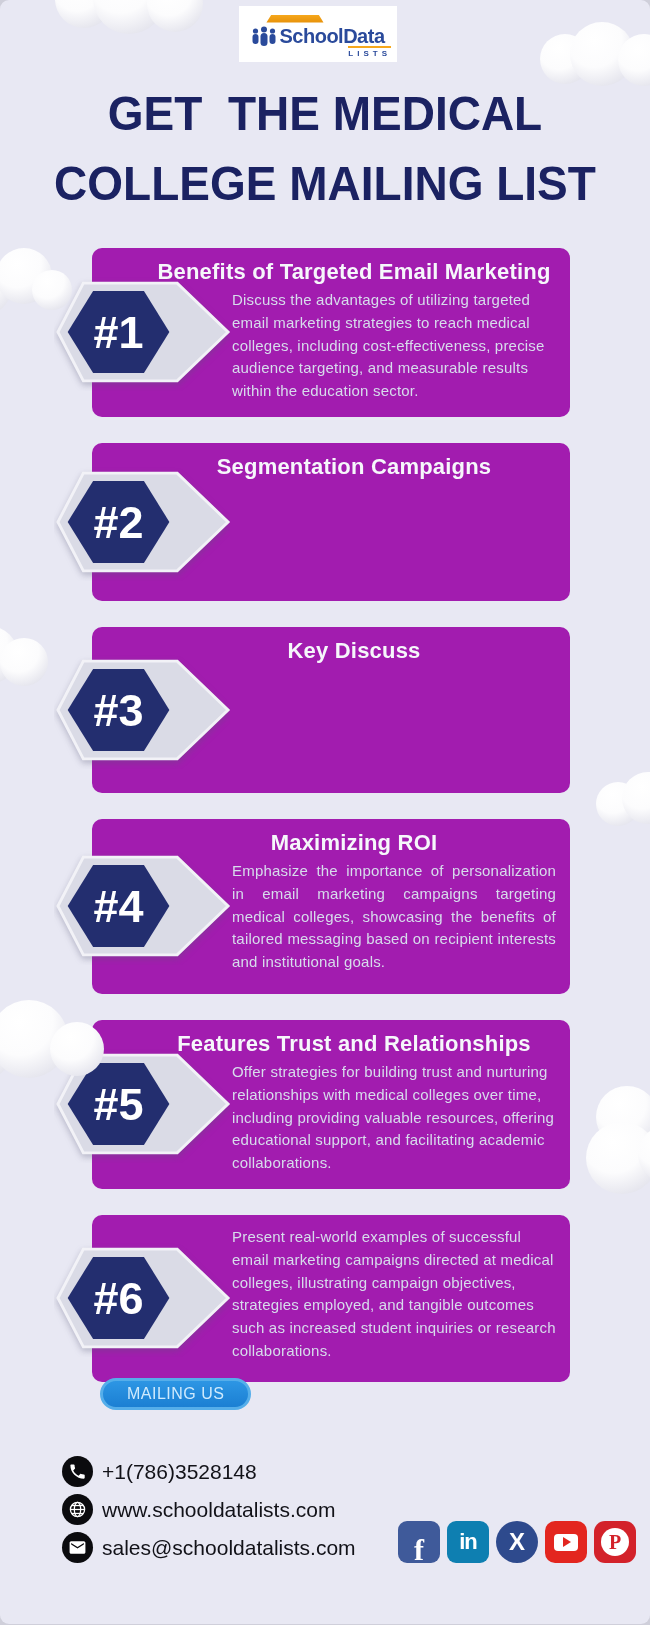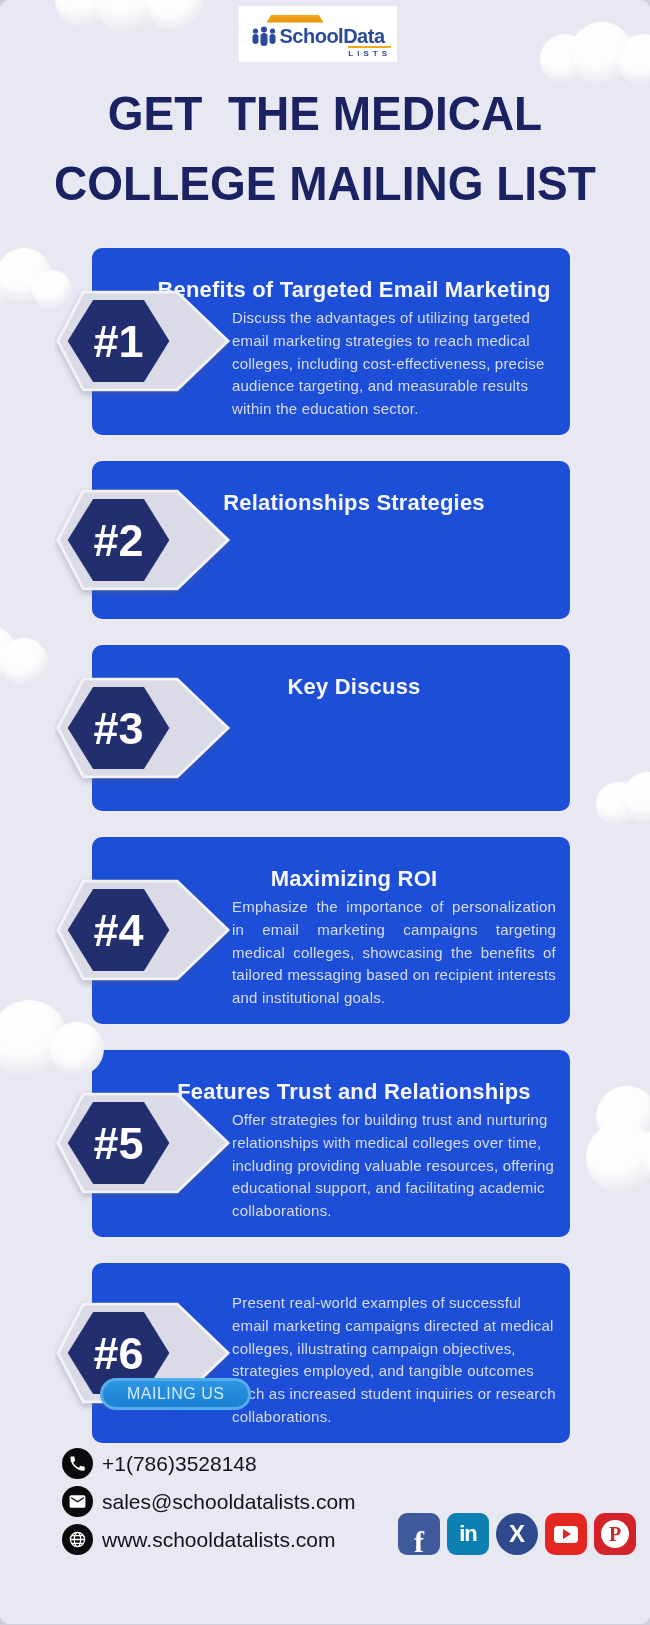--- a/index.html
+++ b/index.html
@@ -22,41 +22,41 @@
     border-top:2px solid #f6a81c;padding-top:1px;}
 
   
   .title{position:absolute;top:82px;left:0;width:650px;margin:0;text-align:center;z-index:3;
     color:#1b2262;font-size:46px;line-height:1.45;font-weight:800;letter-spacing:0px;white-space:pre-wrap;
     transform:scaleY(1.04);}
 
   
   .sections{position:absolute;top:248px;left:0;width:650px;z-index:2;}
   .row{position:relative;margin:0 80px 26px 92px;}
-  .card{background:#1d4ed8;border-radius:10px;padding:27px 14px 14px 14px;box-sizing:border-box;min-height:156px;}
+  .card{background:#a21caf;border-radius:10px;padding:9px 14px 14px 14px;box-sizing:border-box;min-height:156px;}
   .card h2{margin:2px 0 4px 46px;text-align:center;color:#f6f7fb;font-size:22px;font-weight:700;letter-spacing:0.2px;}
   .card p{margin:2px 0 0 126px;color:#d7dcec;font-size:15px;line-height:1.52;letter-spacing:0.2px;}
   .card p.justify{text-align:justify;}
   .hl{color:#c3df2b;font-weight:bold;}
   .s1 .card{min-height:162px}.s2 .card{min-height:158px}.s3 .card{min-height:166px}
   .s4 .card{min-height:175px}.s5 .card{min-height:150px}.s6 .card{min-height:167px}
 
   .badge{position:absolute;left:-38px;top:50%;transform:translateY(-50%);width:176px;height:118px;z-index:3;}
   .badge svg{width:100%;height:100%;display:block;}
   .badge .arrow{fill:#dadbe6;stroke:#f2f2f7;stroke-width:3;filter:drop-shadow(0 3px 3px rgba(90,90,120,.35));}
   .badge .hex{fill:#232e6f;}
   .badge text{fill:#ffffff;font-family:"Liberation Sans",sans-serif;font-weight:bold;font-size:46px;}
 
   
   .footer{position:absolute;left:0;top:1378px;width:650px;z-index:2;}
   .contact-btn{display:block;margin-left:100px;background:linear-gradient(#2d96e4,#1b7fd3);
     border:3px solid #55aeea;border-radius:17px;color:#cfeafd;font-family:"Liberation Sans",sans-serif;
     font-size:16px;letter-spacing:0.5px;padding:4px 24px;cursor:pointer;}
   .footer-grid{display:flex;justify-content:space-between;align-items:flex-end;margin-top:38px;}
-  .contact-list{margin-left:62px;display:flex;flex-direction:column;gap:7px;}
+  .contact-list{margin-left:62px;display:flex;flex-direction:column;gap:7px;margin-top:8px;}
   .c-item{display:flex;align-items:center;gap:9px;color:#121218;font-size:21px;}
   .c-ico{width:31px;height:31px;border-radius:50%;background:#0b0b0e;display:flex;align-items:center;justify-content:center;flex:0 0 31px;}
   .c-ico svg{width:19px;height:19px;}
   .socials{display:flex;align-items:center;gap:7px;margin-right:14px;}
   .soc{width:42px;height:42px;border-radius:9px;display:flex;align-items:center;justify-content:center;
     color:#ffffff;font-weight:800;cursor:pointer;}
   .soc.fb{background:#3f5a9a;font-size:30px;font-family:"Liberation Serif",serif;align-items:flex-end;line-height:0.9;}
   .soc.li{background:#0e7fb1;font-size:22px;letter-spacing:-1px;}
   .soc.x{background:#2e4a8d;border-radius:50%;font-size:24px;}
   .soc.yt{background:#e3261f;border-radius:10px;}
@@ -145,21 +145,21 @@
 
     <section class="row s2">
       <div class="badge">
         <svg viewBox="0 0 180 120">
           <polygon class="arrow" points="30,10 126,10 178,60 126,110 30,110 4,60"></polygon>
           <polygon class="hex" points="14,60 40,18 92,18 118,60 92,102 40,102"></polygon>
           <text x="66" y="76" text-anchor="middle">#2</text>
         </svg>
       </div>
       <div class="card">
-        <h2>Relationships Strategies</h2>
+        <h2>Segmentation Campaigns</h2>
       </div>
     </section>
 
     <section class="row s3">
       <div class="badge">
         <svg viewBox="0 0 180 120">
           <polygon class="arrow" points="30,10 126,10 178,60 126,110 30,110 4,60"></polygon>
           <polygon class="hex" points="14,60 40,18 92,18 118,60 92,102 40,102"></polygon>
           <text x="66" y="76" text-anchor="middle">#3</text>
         </svg>
@@ -217,41 +217,41 @@
 
     <div class="footer-grid">
       <div class="contact-list">
         <div class="c-item">
           <span class="c-ico">
             <svg viewBox="0 0 24 24">
                 <path fill="#ffffff" d="M6.6 10.8c1.5 2.9 3.8 5.2 6.7 6.7l2.2-2.2c.3-.3.7-.4 1-.2 1.1.4 2.3.6 3.6.6.6 0 1 .4 1 1V20c0 .6-.4 1-1 1C10.8 21 3 13.2 3 4c0-.6.4-1 1-1h3.3c.6 0 1 .4 1 1 0 1.2.2 2.4.6 3.6.1.3 0 .7-.2 1l-2.1 2.2z"></path>
               </svg>
           </span>
           <span>+1(786)3528148</span>
-        </div>
-        <div class="c-item">
-          <span class="c-ico">
-            <svg viewBox="0 0 24 24">
-                <path fill="#ffffff" d="M20 4H4c-1.1 0-2 .9-2 2v12c0 1.1.9 2 2 2h16c1.1 0 2-.9 2-2V6c0-1.1-.9-2-2-2zm0 4.2-8 5-8-5V6.4l8 5 8-5v1.8z"></path>
-              </svg>
-          </span>
-          <span>sales@schooldatalists.com</span>
         </div>
         <div class="c-item">
           <span class="c-ico">
             <svg viewBox="0 0 24 24" fill="none" stroke="#ffffff" stroke-width="1.6">
               <circle cx="12" cy="12" r="9"></circle>
                 <ellipse cx="12" cy="12" rx="4" ry="9"></ellipse>
               <line x1="3" y1="12" x2="21" y2="12"></line>
                 <line x1="4.3" y1="7" x2="19.7" y2="7"></line>
                 <line x1="4.3" y1="17" x2="19.7" y2="17"></line>
             </svg>
           </span>
           <span>www.schooldatalists.com</span>
         </div>
+        <div class="c-item">
+          <span class="c-ico">
+            <svg viewBox="0 0 24 24">
+                <path fill="#ffffff" d="M20 4H4c-1.1 0-2 .9-2 2v12c0 1.1.9 2 2 2h16c1.1 0 2-.9 2-2V6c0-1.1-.9-2-2-2zm0 4.2-8 5-8-5V6.4l8 5 8-5v1.8z"></path>
+              </svg>
+          </span>
+          <span>sales@schooldatalists.com</span>
+        </div>
       </div>
 
       <div class="socials">
         <div class="soc fb">
             <span>f</span>
           </div>
         <div class="soc li">
             <span>in</span>
           </div>
         <div class="soc x">

